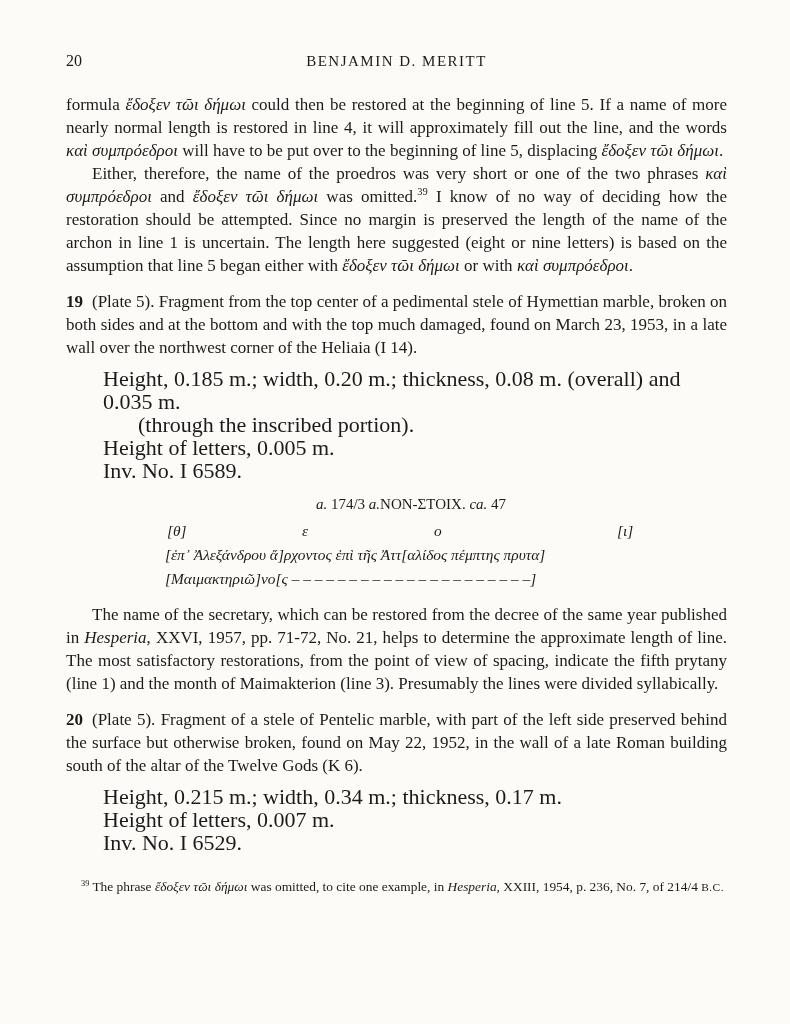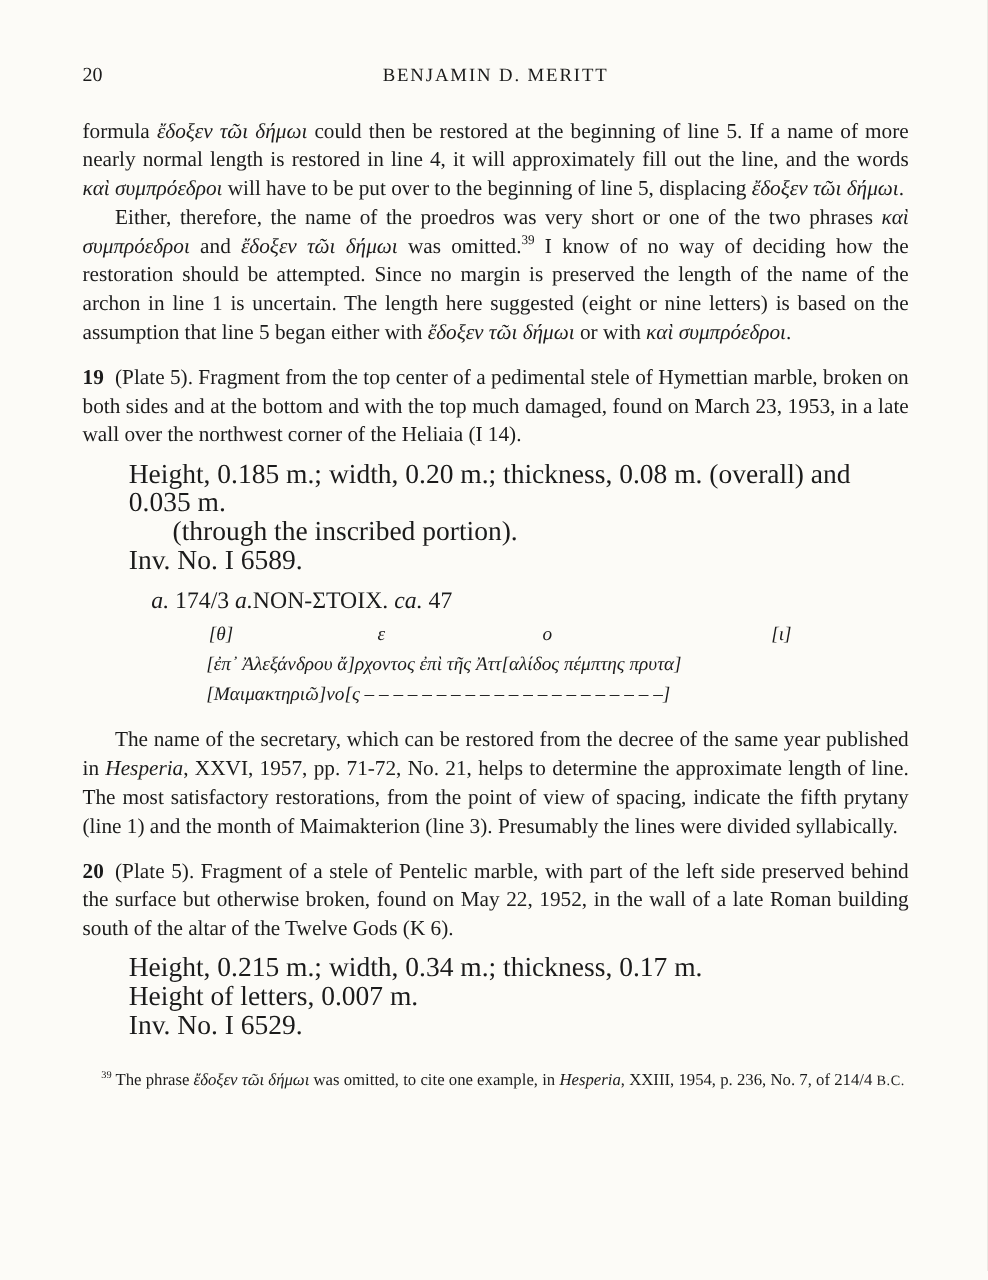--- a/index.html
+++ b/index.html
@@ -45,23 +45,23 @@
   .sup { vertical-align: super; font-size: 0.62em; line-height: 0; }
   .sc { font-size: 0.85em; letter-spacing: 0.5px; }
   .measure {
     margin: 8px 0 0 37px;
     font-size: 22px;
     line-height: 23px;
   }
   .hang { padding-left: 35px; }
   .dateline {
     display: flex;
-    justify-content: flex-start;
+    justify-content: center;
     margin: 11px 26px 4px 55px;
-    font-size: 19px;
+    font-size: 15px;
     line-height: 22px;
   }
   .inscription {
     margin-left: 99px;
     font-size: 15.4px;
     line-height: 24px;
     font-style: italic;
     white-space: nowrap;
   }
   .trace { position: relative; height: 24px; }
@@ -91,20 +91,21 @@
 
   <p class="body justify first"><span>formula </span><span class="greek">ἔδοξεν τῶι δήμωι</span><span> could then be restored at the beginning of line 5. If a name of more nearly normal length is restored in line 4, it will approximately fill out the line, and the words </span><span class="greek">καὶ συμπρόεδροι</span><span> will have to be put over to the beginning of line 5, displacing </span><span class="greek">ἔδοξεν τῶι δήμωι</span><span>.</span></p>
 
   <p class="body justify indent"><span>Either, therefore, the name of the proedros was very short or one of the two phrases </span><span class="greek">καὶ συμπρόεδροι</span><span> and </span><span class="greek">ἔδοξεν τῶι δήμωι</span><span> was omitted.</span><span class="sup">39</span><span> I know of no way of deciding how the restoration should be attempted. Since no margin is preserved the length of the name of the archon in line 1 is uncertain. The length here suggested (eight or nine letters) is based on the assumption that line 5 began either with </span><span class="greek">ἔδοξεν τῶι δήμωι</span><span> or with </span><span class="greek">καὶ συμπρόεδροι</span><span>.</span></p>
 
   <p class="body justify entry"><span class="b entrynum">19</span><span>(Plate 5). Fragment from the top center of a pedimental stele of Hymettian marble, broken on both sides and at the bottom and with the top much damaged, found on March 23, 1953, in a late wall over the northwest corner of the Heliaia (I 14).</span></p>
 
   <div class="measure">
     <div class="measure-line">Height, 0.185 m.; width, 0.20 m.; thickness, 0.08 m. (overall) and 0.035 m.</div>
     <div class="measure-line hang">(through the inscribed portion).</div>
+    <div class="measure-line">Height of letters, 0.005 m.</div>
     <div class="measure-line">Inv. No. I 6589.</div>
   </div>
 
   <div class="dateline">
     <span><span class="it">a.</span><span> 174/3 </span><span class="it">a.</span></span>
     <span><span>NON-ΣΤΟΙΧ. </span><span class="it">ca.</span><span> 47</span></span>
   </div>
 
   <div class="inscription">
     <div class="trace">

